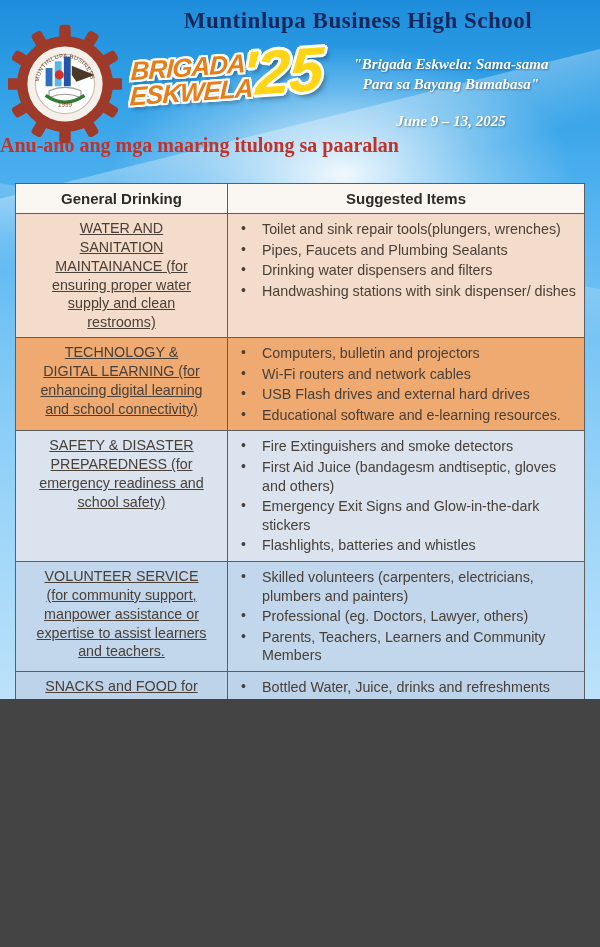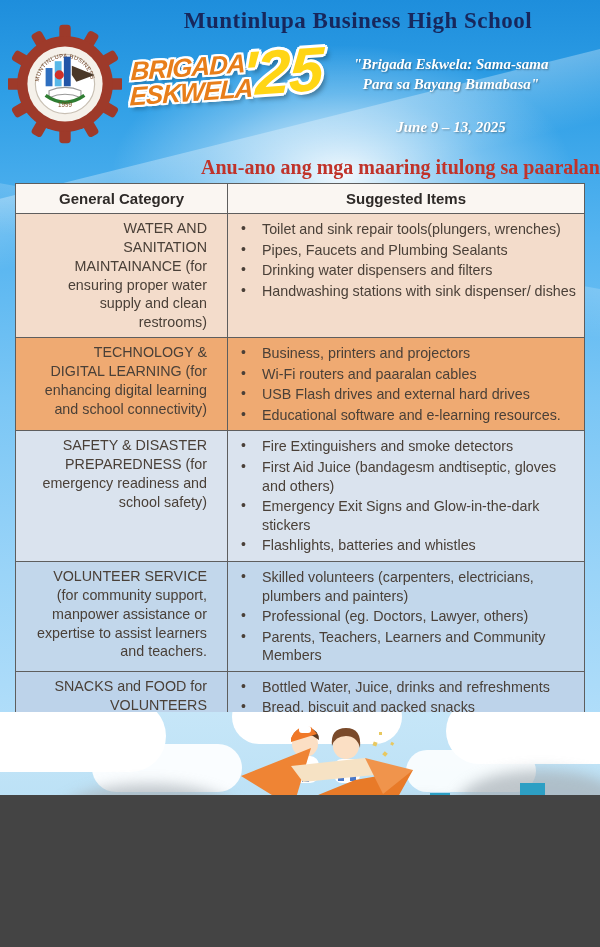--- a/index.html
+++ b/index.html
@@ -1,18 +1,18 @@
 <!DOCTYPE html>
 <html><head>
 <meta charset="utf-8">
 <style>
   * { margin:0; padding:0; box-sizing:border-box; }
   body { font-family:"Liberation Sans", sans-serif; background:#444; }
   .poster{
-    position:relative; width:600px; height:795px; overflow:hidden; margin:0 auto;
+    position:relative; width:600px; height:699px; overflow:hidden; margin:0 auto;
     background:linear-gradient(180deg,#1E8EDC 0%,#2F9FE6 12%,#55B4F0 30%,#7AC6F5 50%,#9AD4F8 72%,#BCE2FA 100%);
   }
   .burst{position:absolute;left:0;top:0;width:600px;height:460px;pointer-events:none;
     background:radial-gradient(ellipse 320px 180px at 57% 38%, rgba(255,255,255,.92), rgba(255,255,255,.28) 45%, rgba(255,255,255,0) 72%);}
   .ray{position:absolute;left:-60px;top:120px;width:760px;height:70px;pointer-events:none;
     background:linear-gradient(rgba(255,255,255,.30),rgba(255,255,255,0));transform:rotate(-14deg);}
   .ray2{position:absolute;left:-60px;top:240px;width:760px;height:50px;pointer-events:none;
     background:linear-gradient(rgba(255,255,255,.18),rgba(255,255,255,0));transform:rotate(10deg);}
 
   
@@ -21,32 +21,32 @@
   .school-logo{position:absolute;left:8px;top:22px;width:114px;height:124px;}
   .brigada{position:absolute;left:130px;top:52px;width:210px;transform:rotate(-4deg) skewX(-6deg);
     font-weight:bold;font-style:italic;letter-spacing:-1px;}
   .b-line{font-size:26px;line-height:.98;color:#E87E1A;
     text-shadow:-2px -2px 0 #fff,2px -2px 0 #fff,-2px 2px 0 #fff,2px 2px 0 #fff,-2px 0 0 #fff,2px 0 0 #fff,0 -2px 0 #fff,0 2px 0 #fff,3px 4px 4px rgba(0,0,0,.35);}
   .b-year{position:absolute;left:112px;top:-8px;font-size:62px;line-height:1;color:#FFD515;
     text-shadow:-2px -2px 0 #fff,2px -2px 0 #fff,-2px 2px 0 #fff,2px 2px 0 #fff,-3px 0 0 #fff,3px 0 0 #fff,0 -3px 0 #fff,0 3px 0 #fff,4px 5px 5px rgba(0,0,0,.35);}
   .quote{position:absolute;left:316px;top:54px;width:270px;text-align:center;
     font-family:"Liberation Serif",serif;font-weight:bold;font-style:italic;font-size:15px;color:#FFFFFF;
     line-height:1.35;text-shadow:1px 1px 2px rgba(0,0,0,.35);}
-  .date{position:absolute;left:316px;top:119px;width:270px;text-align:center;
+  .date{position:absolute;left:316px;top:113px;width:270px;text-align:center;
     font-family:"Liberation Serif",serif;font-weight:bold;font-style:italic;font-size:15px;color:#FFFFFF;
     text-shadow:1px 1px 2px rgba(0,0,0,.35);}
-  .question{position:absolute;left:0;right:0;top:156px;text-align:right;
+  .question{position:absolute;left:0;right:0;top:134px;text-align:left;
     font-family:"Liberation Serif",serif;font-weight:bold;font-size:20px;color:#C0332A;line-height:1.12;}
 
   
   table.categories{position:absolute;left:15px;top:183px;width:570px;border-collapse:collapse;
     font-size:14.3px;color:#4A4038;}
   table.categories th, table.categories td{border:1.6px solid #5E5E5E;}
   table.categories th{background:#FAF6F2;height:30px;font-size:15px;color:#2E2A28;font-weight:bold;text-align:center;}
-  td.cat{width:212px;text-align:right;vertical-align:top;padding:5px 20px;line-height:1.32;}
+  td.cat{width:212px;text-align:center;vertical-align:top;padding:5px 20px;line-height:1.32;text-decoration:underline;}
   td.items{vertical-align:top;padding:4px 6px 4px 0;}
   td.items ul{list-style:none;}
   td.items li{position:relative;padding-left:34px;line-height:1.3;margin:2px 0;}
   td.items li::before{content:"•";position:absolute;left:13px;top:-1px;font-size:14px;}
   tbody tr:nth-child(1){height:78px} tbody tr:nth-child(2){height:62px}
   tbody tr:nth-child(3){height:82px} tbody tr:nth-child(4){height:99px}
   tbody tr:nth-child(5){height:97px} tbody tr:nth-child(6){height:80px}
 
   
   .scene{position:absolute;left:0;top:712px;width:600px;height:235px;overflow:hidden;
@@ -145,42 +145,42 @@
   </div>
   <div class="date">June 9 – 13, 2025</div>
 
   <div class="question">
     <span>Anu-ano ang mga maaring itulong sa paaralan</span><br>
   </div>
 
   <table class="categories">
     <thead>
       <tr>
-        <th>General Category</th>
+        <th>General Drinking</th>
         <th>Suggested Items</th>
       </tr>
     </thead>
     <tbody>
         <tr style="background: rgb(243, 220, 203);">
           <td class="cat">WATER AND SANITATION MAINTAINANCE (for ensuring proper water supply and clean restrooms)</td>
           <td class="items">
             <ul>
               <li>Toilet and sink repair tools(plungers, wrenches)</li>
               <li>Pipes, Faucets and Plumbing Sealants</li>
               <li>Drinking water dispensers and filters</li>
               <li>Handwashing stations with sink dispenser/ dishes</li>
             </ul>
           </td>
         </tr>
         <tr style="background: rgb(239, 170, 114); margin-left: 12px;">
           <td class="cat">TECHNOLOGY &amp; DIGITAL LEARNING (for enhancing digital learning and school connectivity)</td>
           <td class="items">
             <ul>
-              <li>Business, printers and projectors</li>
-              <li>Wi-Fi routers and paaralan cables</li>
+              <li>Computers, bulletin and projectors</li>
+              <li>Wi-Fi routers and network cables</li>
               <li>USB Flash drives and external hard drives</li>
               <li>Educational software and e-learning resources.</li>
             </ul>
           </td>
         </tr>
         <tr style="background: rgb(218, 227, 238);">
           <td class="cat">SAFETY &amp; DISASTER PREPAREDNESS (for emergency readiness and school safety)</td>
           <td class="items">
             <ul>
               <li>Fire Extinguishers and smoke detectors</li>

